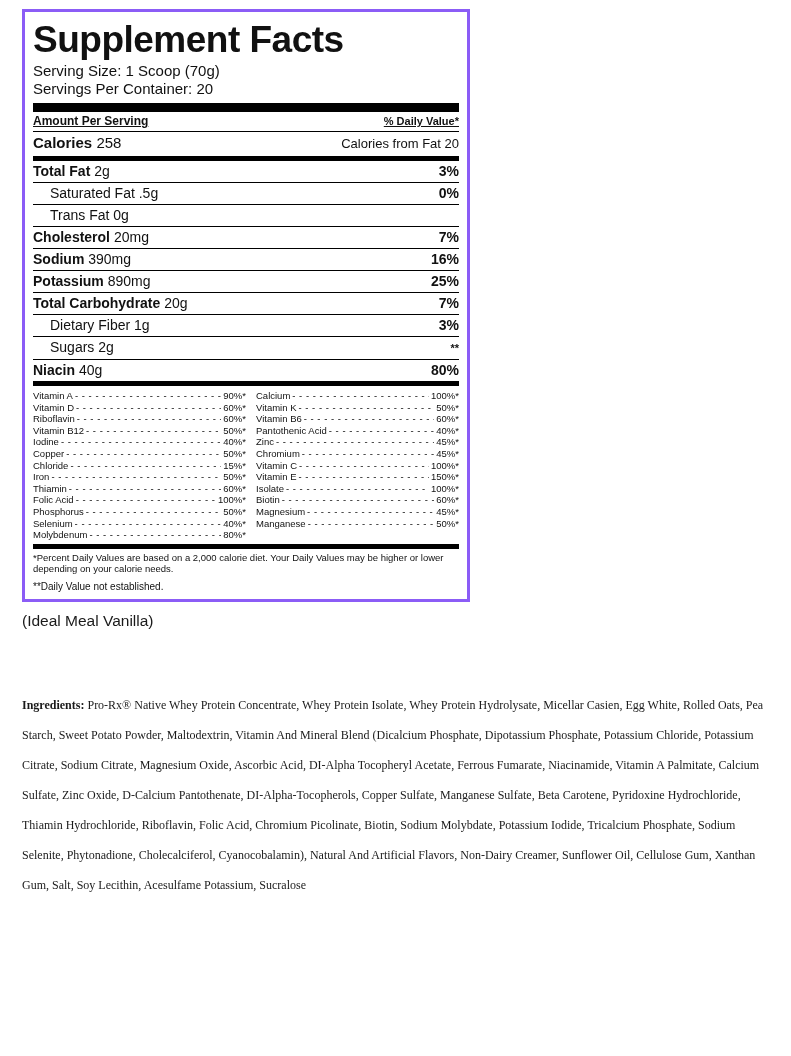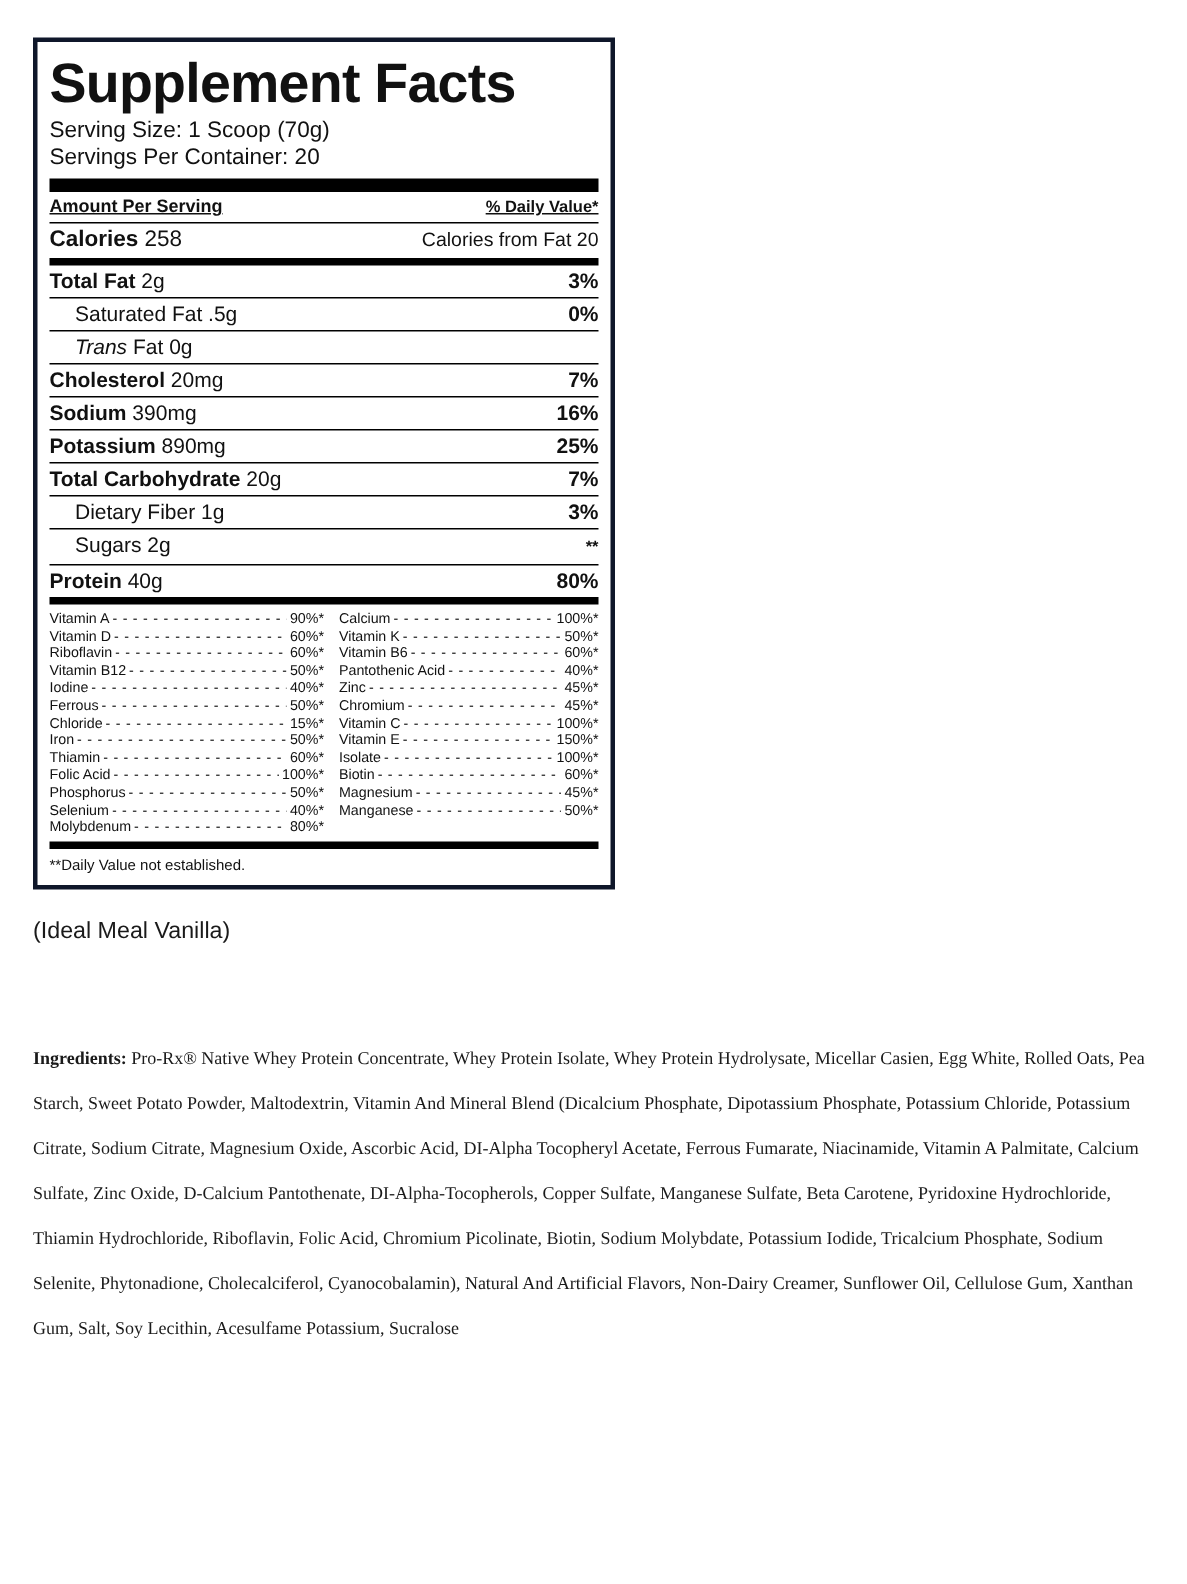--- a/index.html
+++ b/index.html
@@ -13,24 +13,24 @@
     font-family: "Liberation Sans", sans-serif;
     color: #111111;
     position: relative;
     overflow: hidden;
   }
 
   
   .panel {
     position: absolute;
     left: 22px;
-    top: 25px;
-    width: 388px;
+    top: 9px;
+    width: 448px;
     box-sizing: border-box;
-    border: 3px solid #0f172a;
+    border: 3px solid #8b5cf6;
     background: #fff;
     padding: 6px 8px 6px 8px;
   }
   .panel-inner { width: 100%; }
 
   .sf-title {
     font-family: "Liberation Sans", sans-serif;
     font-weight: bold;
     font-size: 37px;
     line-height: 40px;
@@ -62,21 +62,21 @@
   .amt-head {
     font-size: 12px;
     font-weight: bold;
     padding: 1px 0 1px 0;
     text-decoration: underline;
   }
   .amt-head .right { font-size: 11px; }
 
   .bold { font-weight: bold; }
   .indent1 { padding-left: 17px; }
-  .ital { font-style: italic; }
+  .ital { }
   .dv-star { font-size: 11px; }
 
   .cal-row { font-size: 15px; line-height: 18px; padding: 2px 0 3px 0;}
   .cal-row .right { font-size: 13px; }
 
   
   .vit-wrap {
     display: flex;
     gap: 0px;
     padding: 4px 0 3px 0;
@@ -205,21 +205,21 @@
           <span class="left indent1"><span>Dietary Fiber</span><span> 1g</span></span>
           <span class="right bold">3%</span>
         </div>
         <div class="rule-hair"></div>
         <div class="row indent-wrap">
           <span class="left indent1"><span>Sugars</span><span> 2g</span></span>
           <span class="right bold dv-star">**</span>
         </div>
         <div class="rule-hair"></div>
         <div class="row">
-          <span class="left"><span class="bold">Protein</span><span> 40g</span></span>
+          <span class="left"><span class="bold">Niacin</span><span> 40g</span></span>
           <span class="right bold">80%</span>
         </div>
       </div>
 
     <div class="rule-med"></div>
 
     <div class="vit-wrap">
       <div class="vit-col" id="vit-left">
           <div class="vit-row">
             <span class="vit-name">Vitamin A</span>
@@ -240,21 +240,21 @@
             <span class="vit-name">Vitamin B12</span>
             <span class="vit-dots">- - - - - - - - - - - - - - - - - - - - - - - - - - - - - -</span>
             <span class="vit-val">50%*</span>
           </div>
           <div class="vit-row">
             <span class="vit-name">Iodine</span>
             <span class="vit-dots">- - - - - - - - - - - - - - - - - - - - - - - - - - - - - -</span>
             <span class="vit-val">40%*</span>
           </div>
           <div class="vit-row">
-            <span class="vit-name">Ferrous</span>
+            <span class="vit-name">Copper</span>
             <span class="vit-dots">- - - - - - - - - - - - - - - - - - - - - - - - - - - - - -</span>
             <span class="vit-val">50%*</span>
           </div>
           <div class="vit-row">
             <span class="vit-name">Chloride</span>
             <span class="vit-dots">- - - - - - - - - - - - - - - - - - - - - - - - - - - - - -</span>
             <span class="vit-val">15%*</span>
           </div>
           <div class="vit-row">
             <span class="vit-name">Iron</span>
@@ -346,20 +346,21 @@
           <div class="vit-row">
             <span class="vit-name">Manganese</span>
             <span class="vit-dots">- - - - - - - - - - - - - - - - - - - - - - - - - - - - - -</span>
             <span class="vit-val">50%*</span>
           </div>
         </div>
     </div>
 
     <div class="rule-med"></div>
 
+    <div class="footnote">*Percent Daily Values are based on a 2,000 calorie diet. Your Daily Values may be higher or lower depending on your calorie needs.</div>
     <div class="footnote2">**Daily Value not established.</div>
 
   </div>
 </div>
 
 <div class="flavor">(Ideal Meal Vanilla)</div>
 
 <div class="ingredients">
   <span class="ing-label">Ingredients:</span><span> Pro-Rx® Native Whey Protein Concentrate, Whey Protein Isolate, Whey Protein Hydrolysate,  Micellar Casien,  Egg White, Rolled Oats, Pea Starch, Sweet Potato Powder, Maltodextrin, Vitamin And Mineral Blend (Dicalcium Phosphate, Dipotassium Phosphate, Potassium Chloride, Potassium Citrate, Sodium Citrate, Magnesium Oxide, Ascorbic Acid, DI-Alpha Tocopheryl Acetate, Ferrous Fumarate, Niacinamide, Vitamin A Palmitate, Calcium Sulfate, Zinc Oxide, D-Calcium Pantothenate, DI-Alpha-Tocopherols, Copper Sulfate, Manganese Sulfate, Beta Carotene, Pyridoxine Hydrochloride, Thiamin Hydrochloride, Riboflavin, Folic Acid, Chromium Picolinate, Biotin, Sodium Molybdate, Potassium Iodide, Tricalcium Phosphate, Sodium Selenite, Phytonadione, Cholecalciferol, Cyanocobalamin), Natural And Artificial Flavors, Non-Dairy Creamer, Sunflower Oil, Cellulose Gum, Xanthan Gum, Salt, Soy Lecithin, Acesulfame Potassium, Sucralose</span>
 </div>

